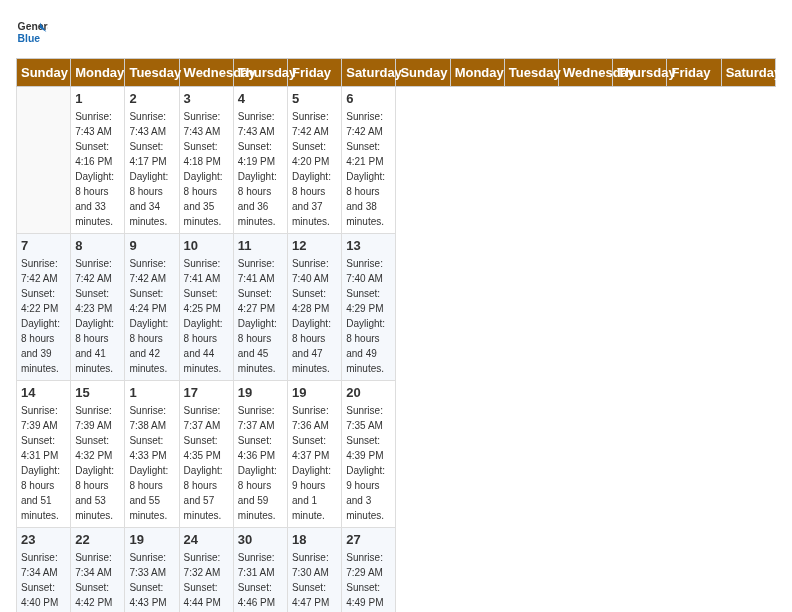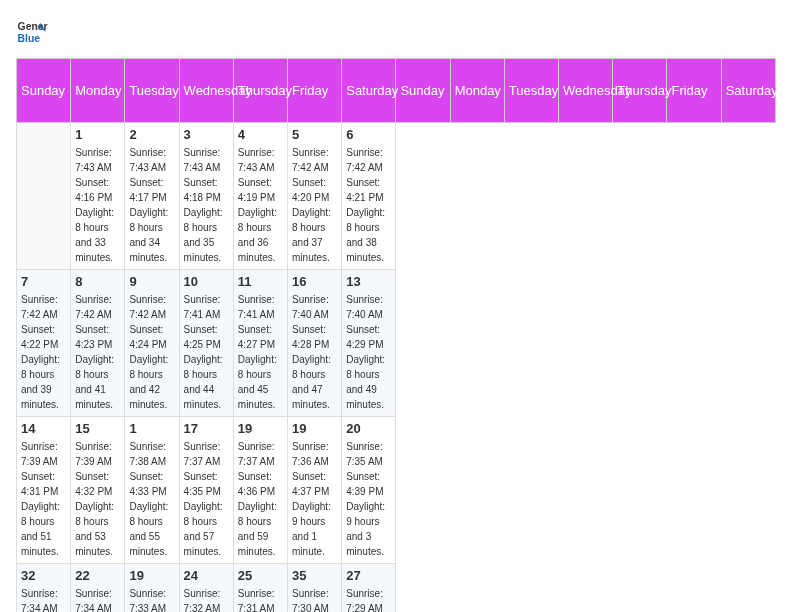--- a/index.html
+++ b/index.html
@@ -36,25 +36,25 @@
     .calendar-subtitle {
       font-size: 16px;
       color: #555;
     }
     table {
       width: 100%;
       border-collapse: collapse;
       table-layout: fixed;
     }
     th {
-      background-color: #d946ef;
+      background-color: #a16207;
       color: #fff;
       font-size: 13px;
-      font-weight: normal;
-      padding: 24px 4px;
+      font-weight: bold;
+      padding: 6px 4px;
       text-align: left;
       border: 1px solid #ccc;
     }
     td {
       border: 1px solid #ddd;
       vertical-align: top;
       padding: 4px;
       font-size: 10.5px;
       color: #333;
       height: 90px;
@@ -159,21 +159,21 @@
         </td>
         <td>
           <span class="day-number">10</span>
           <div class="day-info">Sunrise: 7:41 AM<br>Sunset: 4:25 PM<br>Daylight: 8 hours and 44 minutes.</div>
         </td>
         <td>
           <span class="day-number">11</span>
           <div class="day-info">Sunrise: 7:41 AM<br>Sunset: 4:27 PM<br>Daylight: 8 hours and 45 minutes.</div>
         </td>
         <td>
-          <span class="day-number">16</span>
+          <span class="day-number">12</span>
           <div class="day-info">Sunrise: 7:40 AM<br>Sunset: 4:28 PM<br>Daylight: 8 hours and 47 minutes.</div>
         </td>
         <td>
           <span class="day-number">13</span>
           <div class="day-info">Sunrise: 7:40 AM<br>Sunset: 4:29 PM<br>Daylight: 8 hours and 49 minutes.</div>
         </td>
       </tr>
       <tr>
         <td>
           <span class="day-number">14</span>
@@ -199,41 +199,41 @@
           <span class="day-number">19</span>
           <div class="day-info">Sunrise: 7:36 AM<br>Sunset: 4:37 PM<br>Daylight: 9 hours and 1 minute.</div>
         </td>
         <td>
           <span class="day-number">20</span>
           <div class="day-info">Sunrise: 7:35 AM<br>Sunset: 4:39 PM<br>Daylight: 9 hours and 3 minutes.</div>
         </td>
       </tr>
       <tr>
         <td>
-          <span class="day-number">32</span>
+          <span class="day-number">23</span>
           <div class="day-info">Sunrise: 7:34 AM<br>Sunset: 4:40 PM<br>Daylight: 9 hours and 5 minutes.</div>
         </td>
         <td>
           <span class="day-number">22</span>
           <div class="day-info">Sunrise: 7:34 AM<br>Sunset: 4:42 PM<br>Daylight: 9 hours and 8 minutes.</div>
         </td>
         <td>
           <span class="day-number">19</span>
           <div class="day-info">Sunrise: 7:33 AM<br>Sunset: 4:43 PM<br>Daylight: 9 hours and 10 minutes.</div>
         </td>
         <td>
           <span class="day-number">24</span>
           <div class="day-info">Sunrise: 7:32 AM<br>Sunset: 4:44 PM<br>Daylight: 9 hours and 12 minutes.</div>
         </td>
         <td>
-          <span class="day-number">25</span>
+          <span class="day-number">30</span>
           <div class="day-info">Sunrise: 7:31 AM<br>Sunset: 4:46 PM<br>Daylight: 9 hours and 15 minutes.</div>
         </td>
         <td>
-          <span class="day-number">35</span>
+          <span class="day-number">18</span>
           <div class="day-info">Sunrise: 7:30 AM<br>Sunset: 4:47 PM<br>Daylight: 9 hours and 17 minutes.</div>
         </td>
         <td>
           <span class="day-number">27</span>
           <div class="day-info">Sunrise: 7:29 AM<br>Sunset: 4:49 PM<br>Daylight: 9 hours and 20 minutes.</div>
         </td>
       </tr>
     </tbody>
 </table>
 

